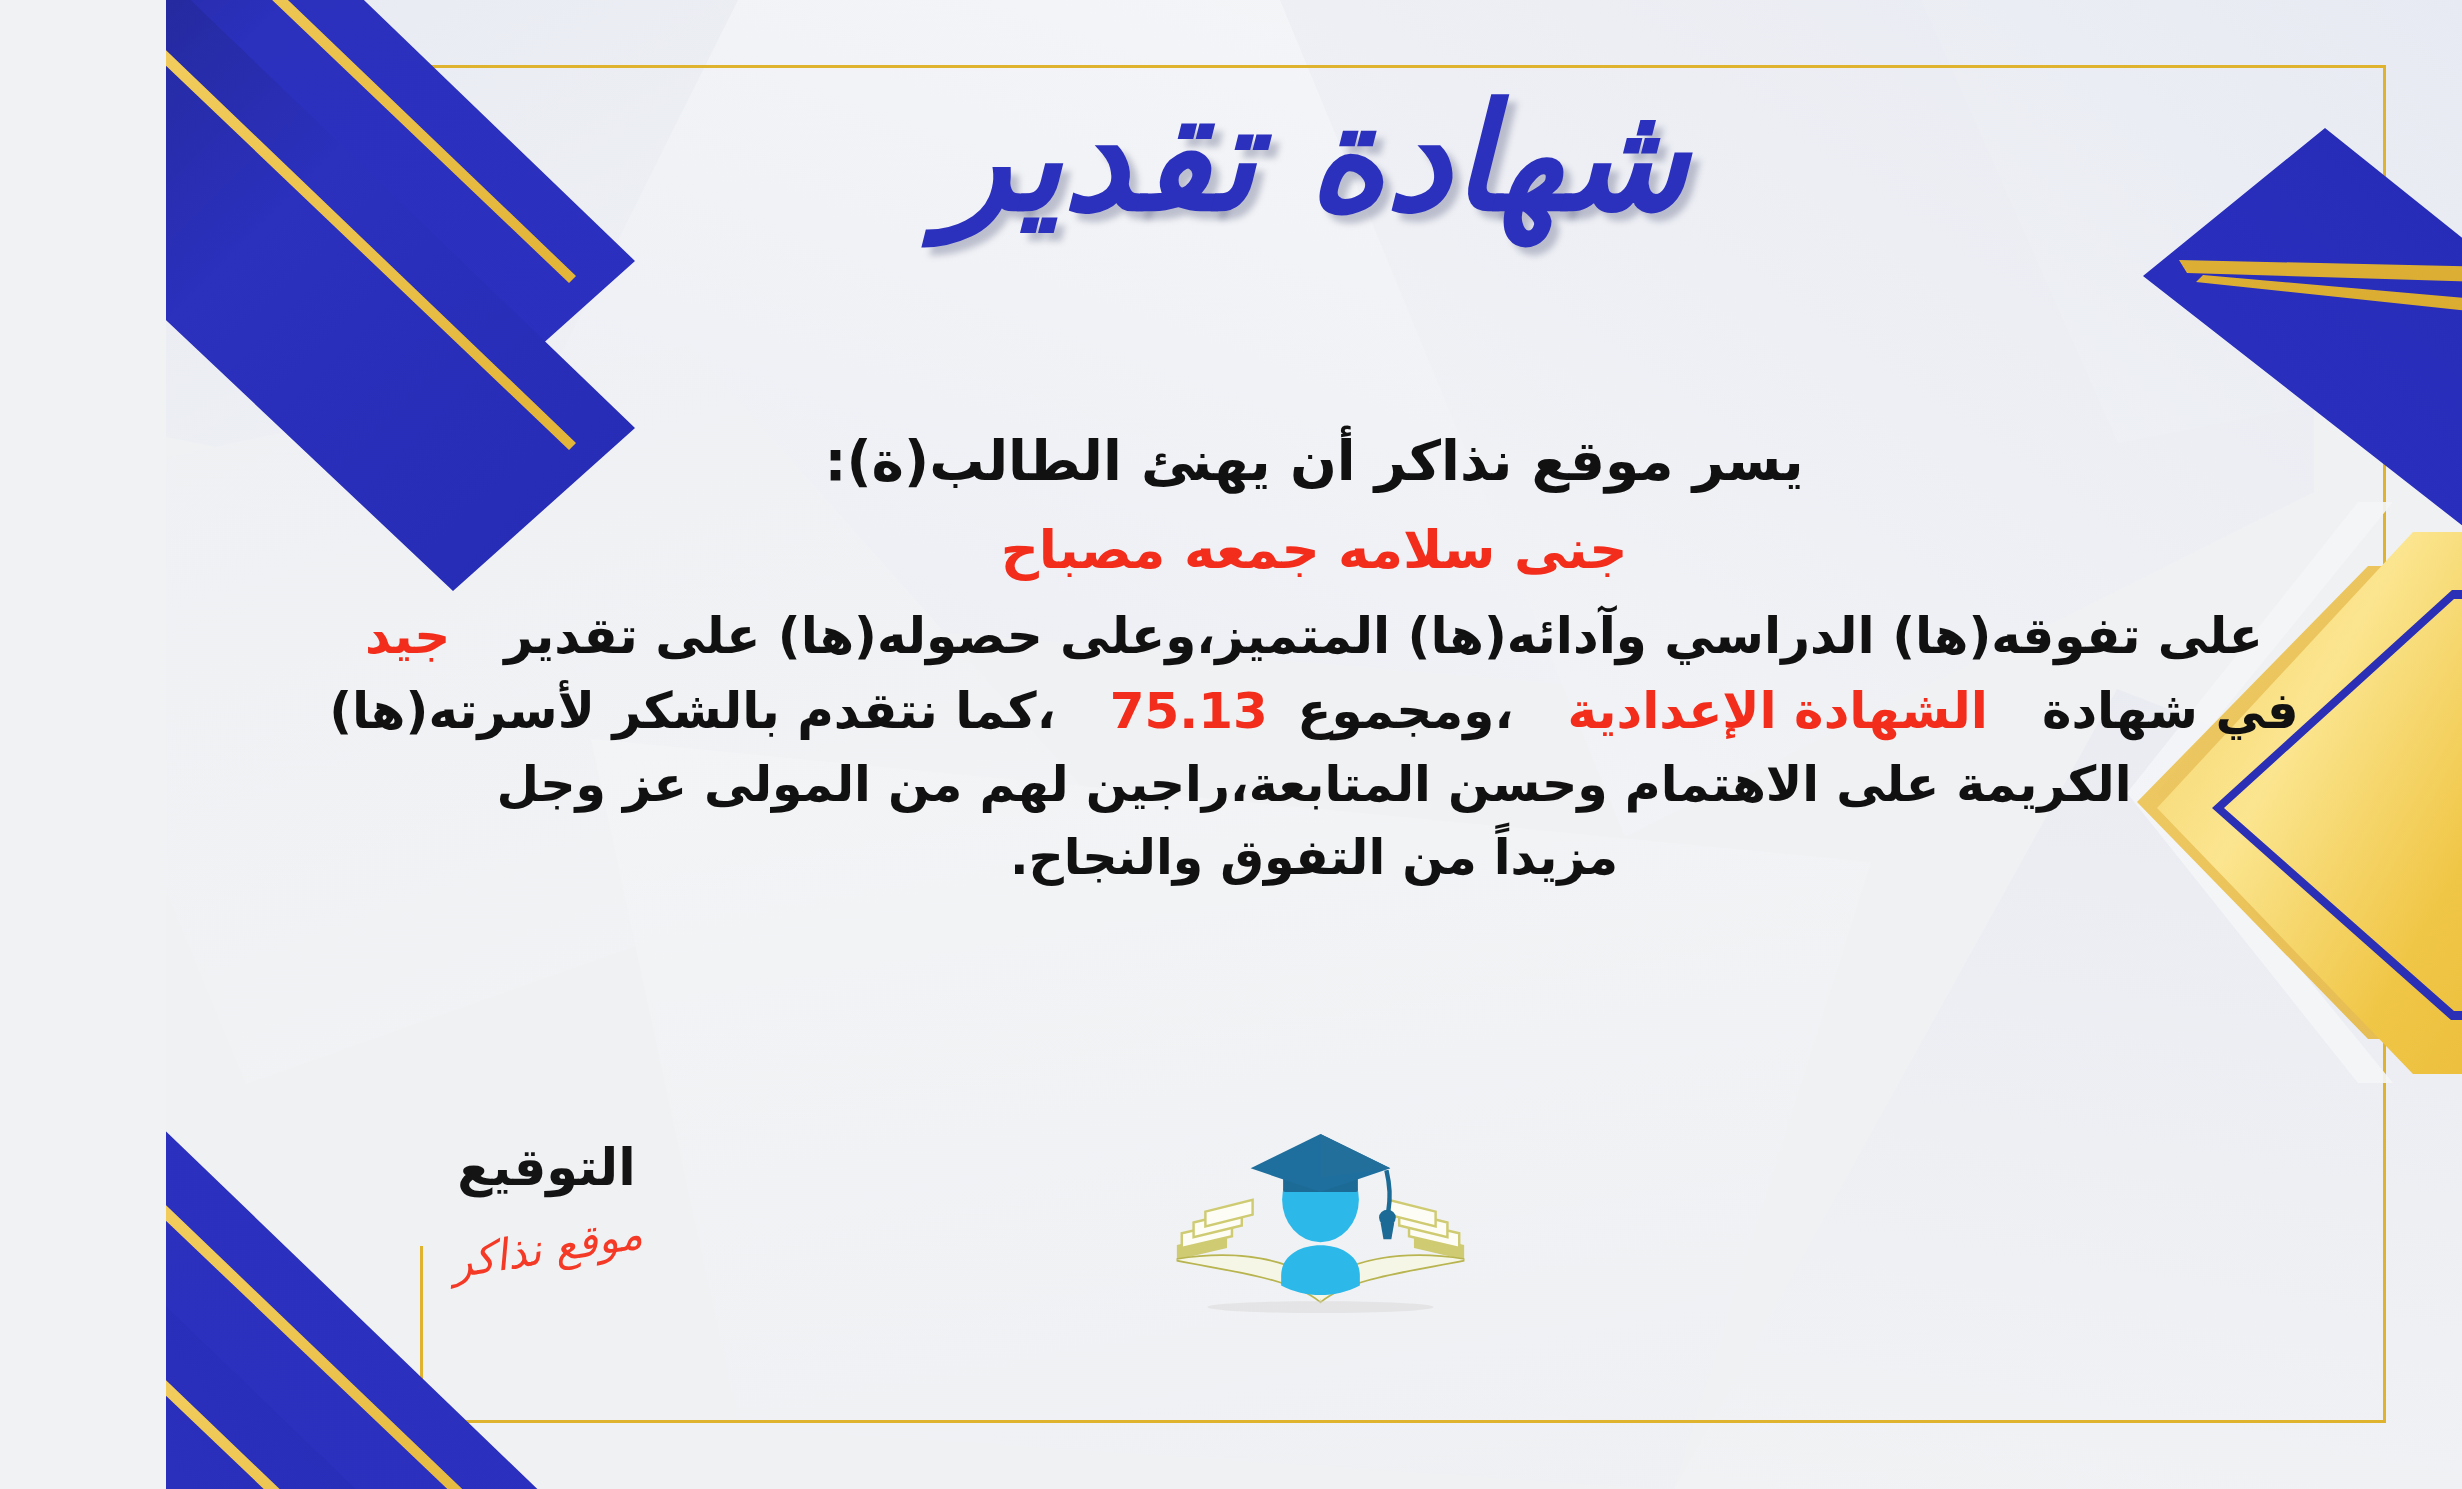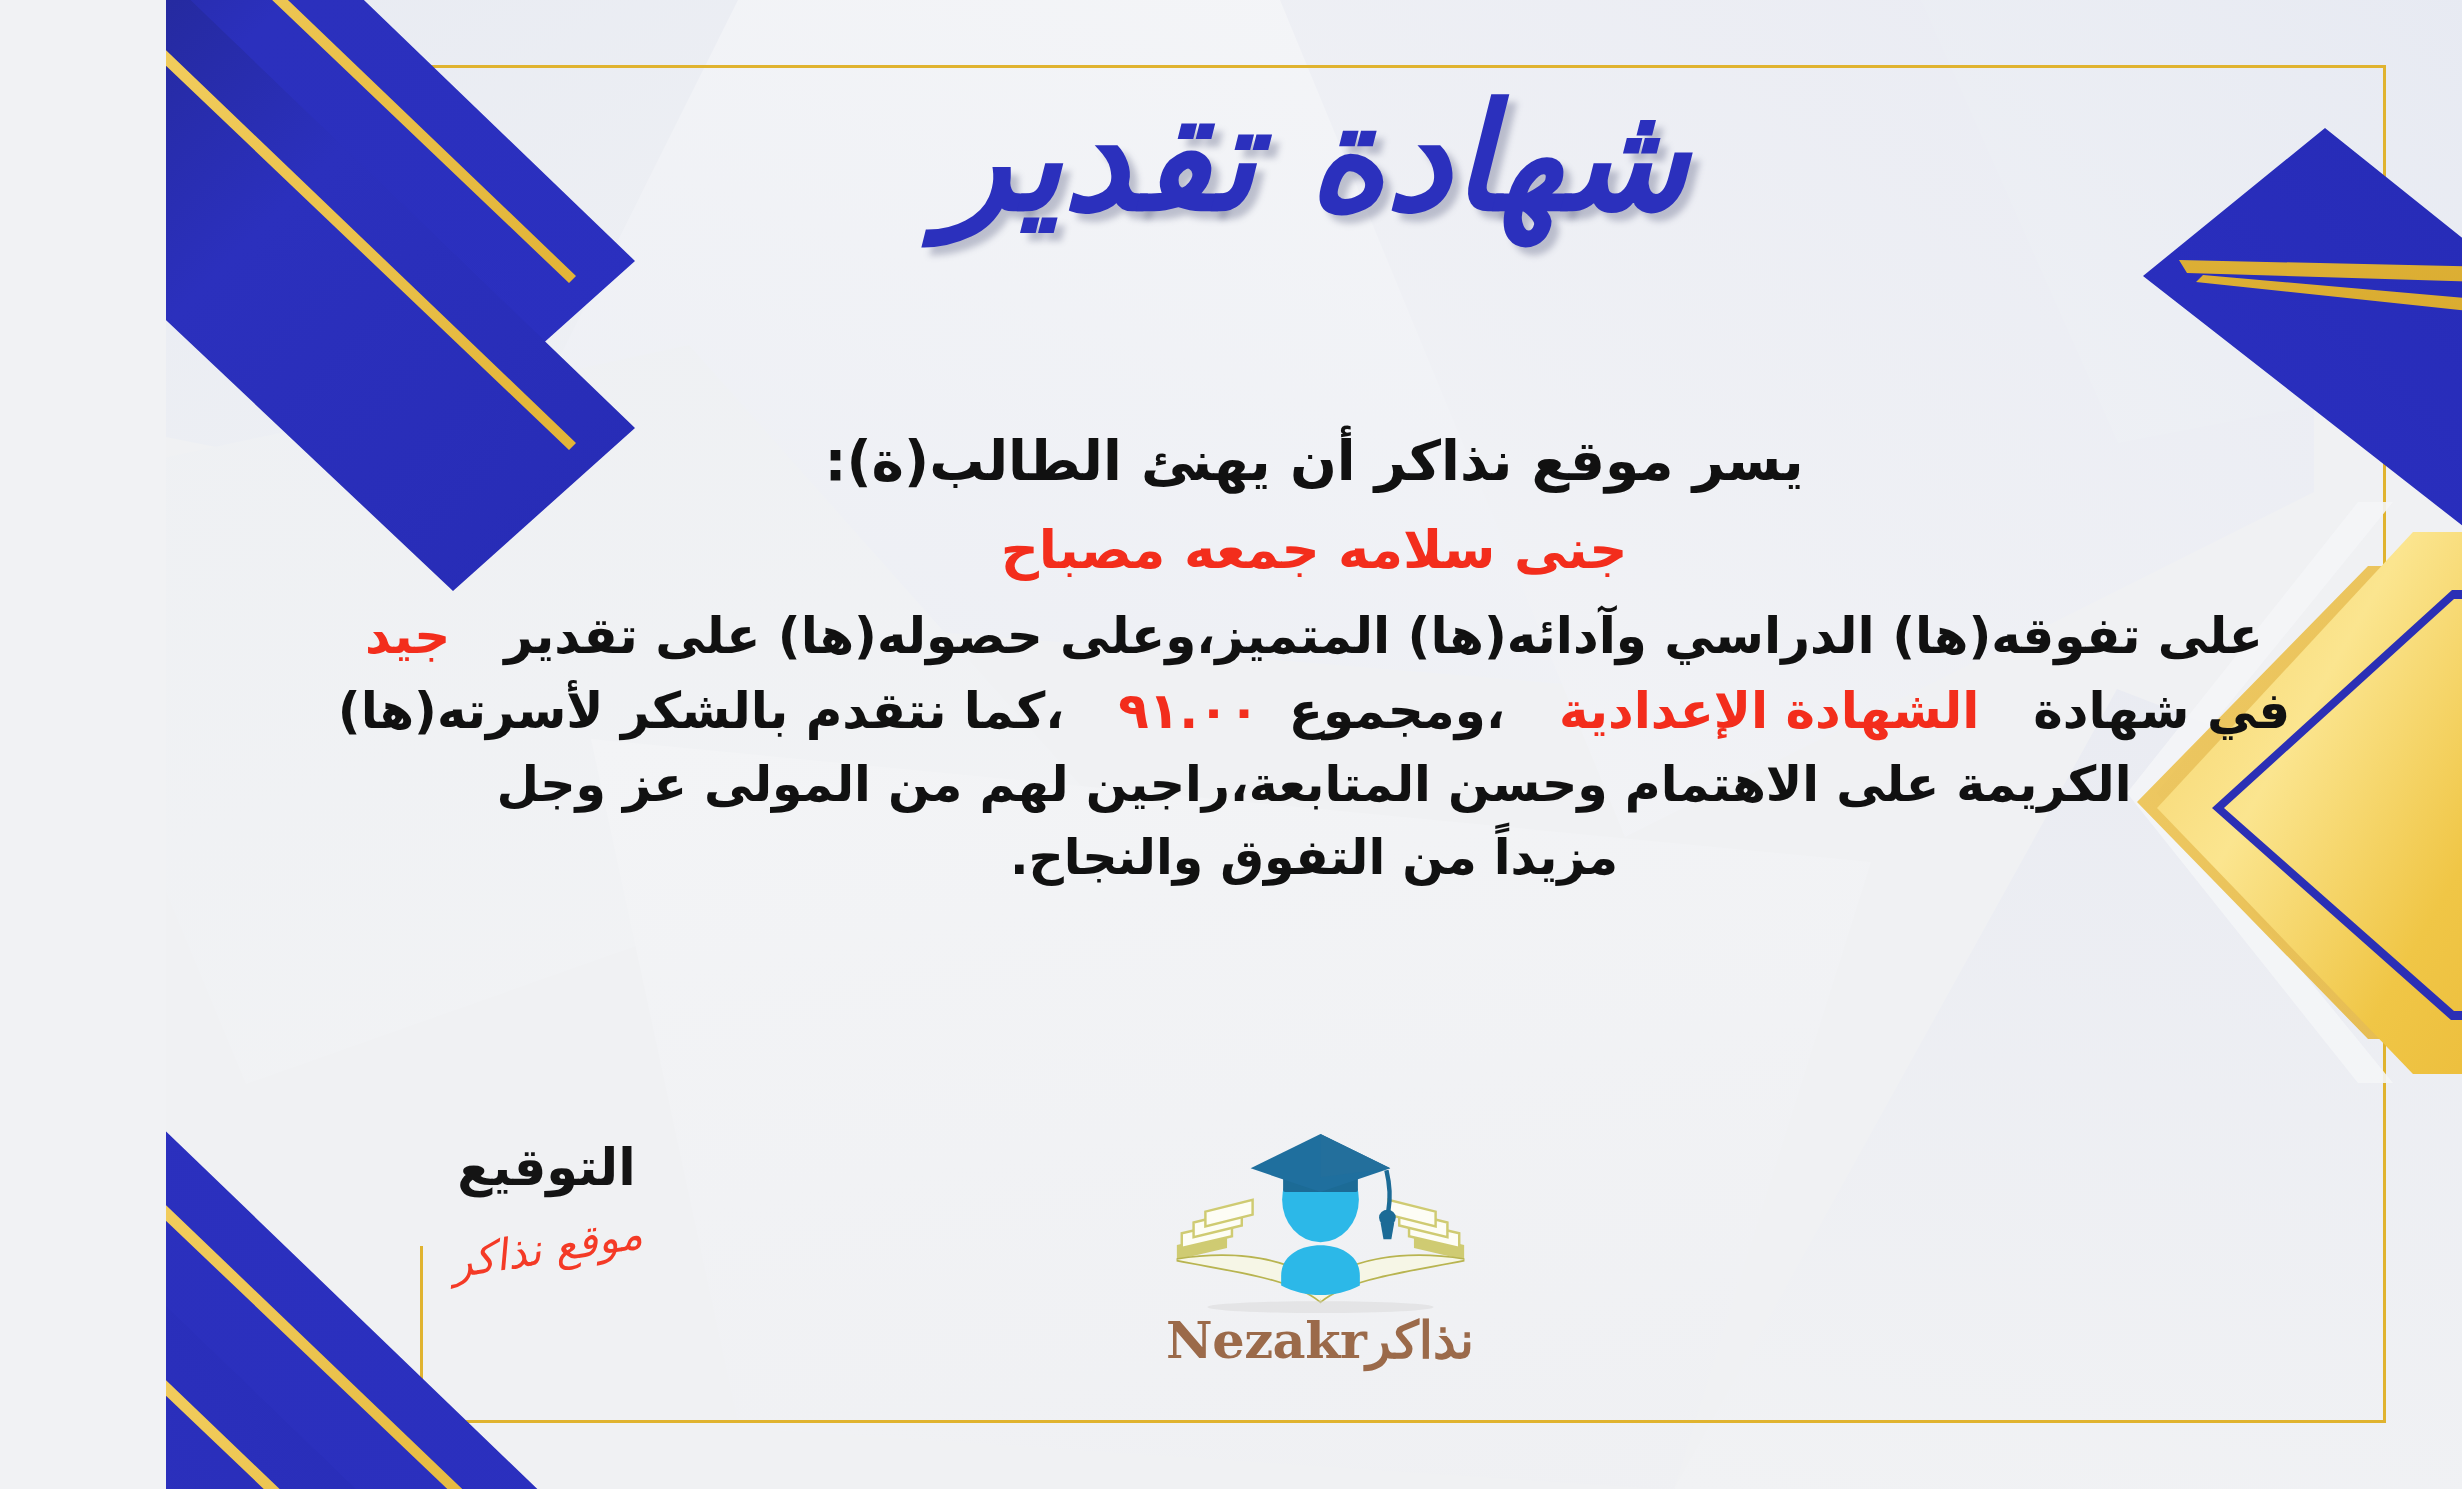--- a/index.html
+++ b/index.html
@@ -271,21 +271,21 @@
 
       <div class="line line-1">يسر موقع نذاكر أن يهنئ الطالب(ة):</div>
 
       <div class="student-name">جنى سلامه جمعه مصباح</div>
 
       <div class="line line-3">
         <span>على تفوقه(ها) الدراسي وآدائه(ها) المتميز،وعلى حصوله(ها) على تقدير</span><span class="gap-md"></span><span class="hl-red">جيد</span>
       </div>
 
       <div class="line line-4">
-        <span>في شهادة</span><span class="gap-md"></span><span class="hl-red">الشهادة الإعدادية</span><span class="gap-md"></span><span>،ومجموع</span><span class="gap-sm"></span><span class="hl-red">٩١.٠٠</span><span class="gap-md"></span><span>،كما نتقدم بالشكر لأسرته(ها)</span>
+        <span>في شهادة</span><span class="gap-md"></span><span class="hl-red">الشهادة الإعدادية</span><span class="gap-md"></span><span>،ومجموع</span><span class="gap-sm"></span><span class="hl-red">75.13</span><span class="gap-md"></span><span>،كما نتقدم بالشكر لأسرته(ها)</span>
       </div>
 
       <div class="line line-5">الكريمة على الاهتمام وحسن المتابعة،راجين لهم من المولى عز وجل</div>
 
       <div class="line line-6">مزيداً من التفوق والنجاح.</div>
     </div>
 
     <div class="sig-block">
       <div class="sig-label">التوقيع</div>
       <div class="sig-mark">موقع نذاكر</div>
@@ -317,20 +317,17 @@
         <rect x="234" y="82" width="152" height="48" rx="4" fill="#1c6b96"></rect>
         <rect x="242" y="76" width="136" height="20" fill="#fdfdfd"></rect>
 
         <path d="M310 12 L452 82 L310 130 L168 82 Z" fill="#1f6f9e"></path>
         <path d="M310 12 L452 82 L310 100 Z" fill="#236f9c"></path>
 
         <path d="M444 86 C 452 120 452 146 448 168" stroke="#1c6b96" stroke-width="9" fill="none"></path>
         <ellipse cx="446" cy="182" rx="17" ry="16" fill="#1c6b96"></ellipse>
         <path d="M432 192 L460 192 L454 226 L438 226 Z" fill="#1c6b96"></path>
       </svg>
-      <div class="logo-word">
-        <span>نذاكر</span><span>Nezakr</span>
-      </div>
     </div>
 
   </div>
 </div>
 
 
 </body></html>

